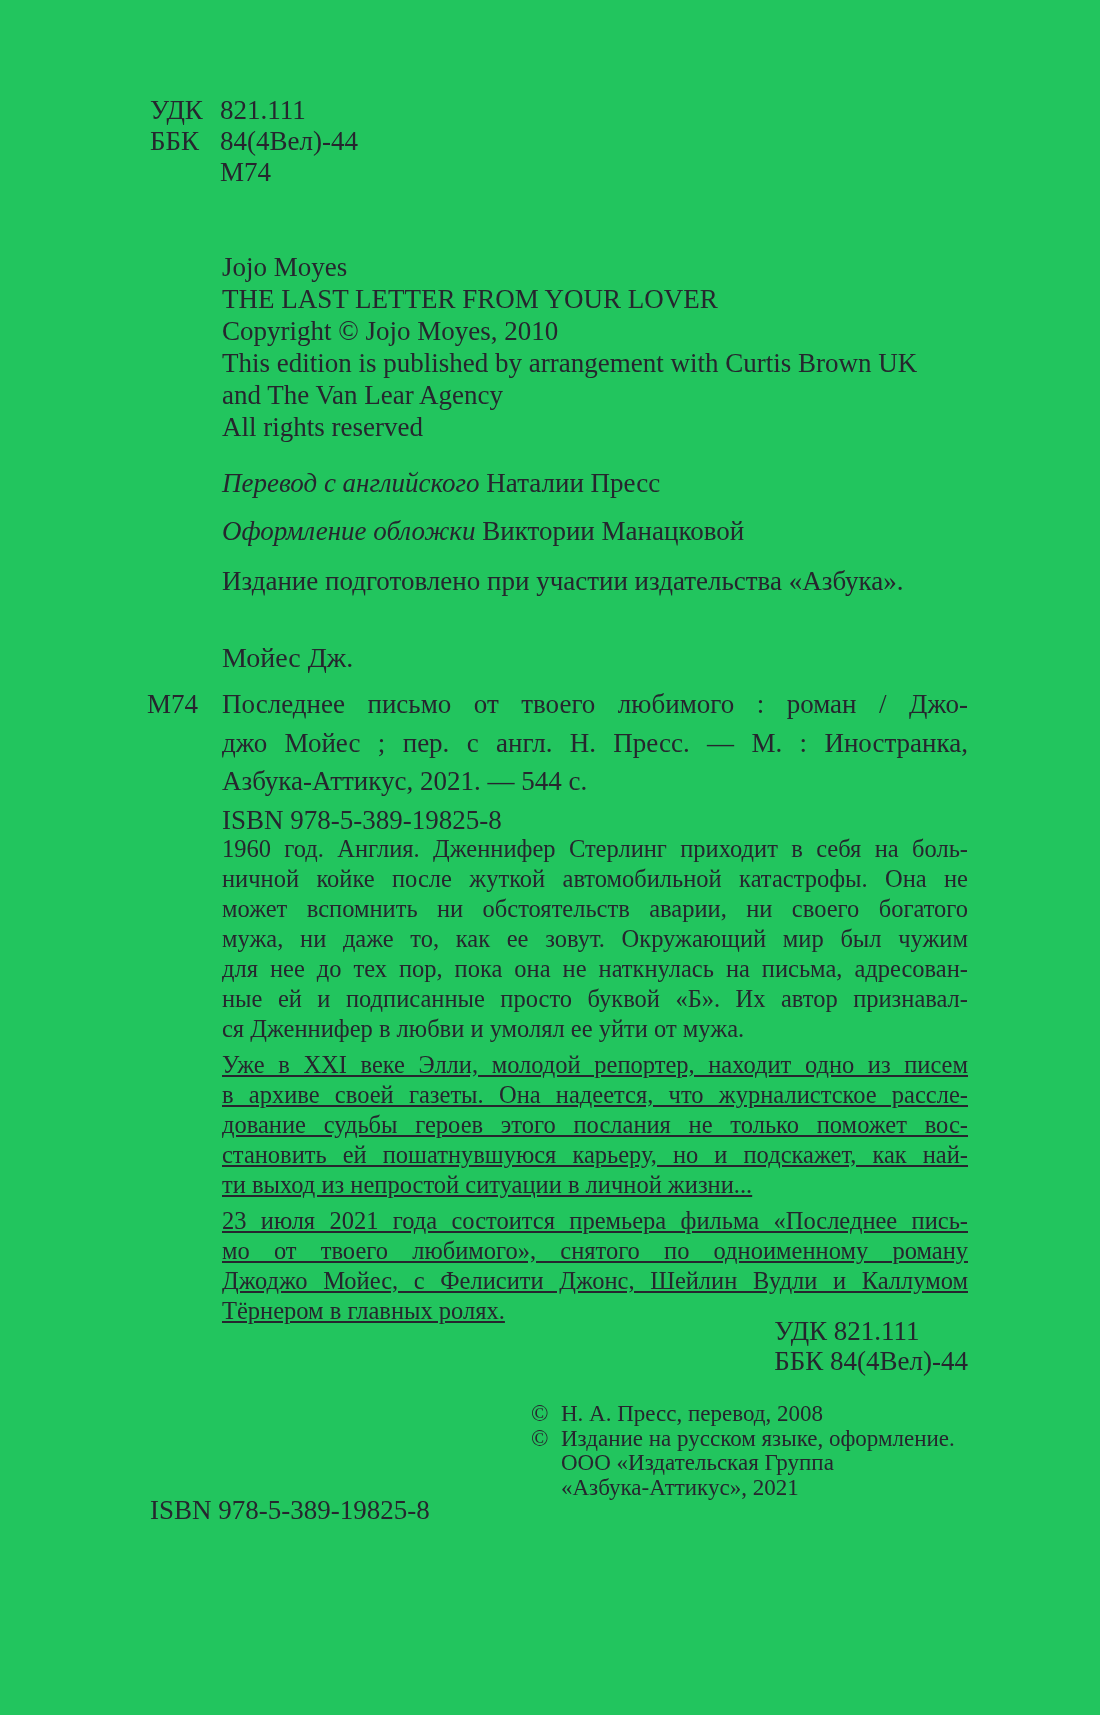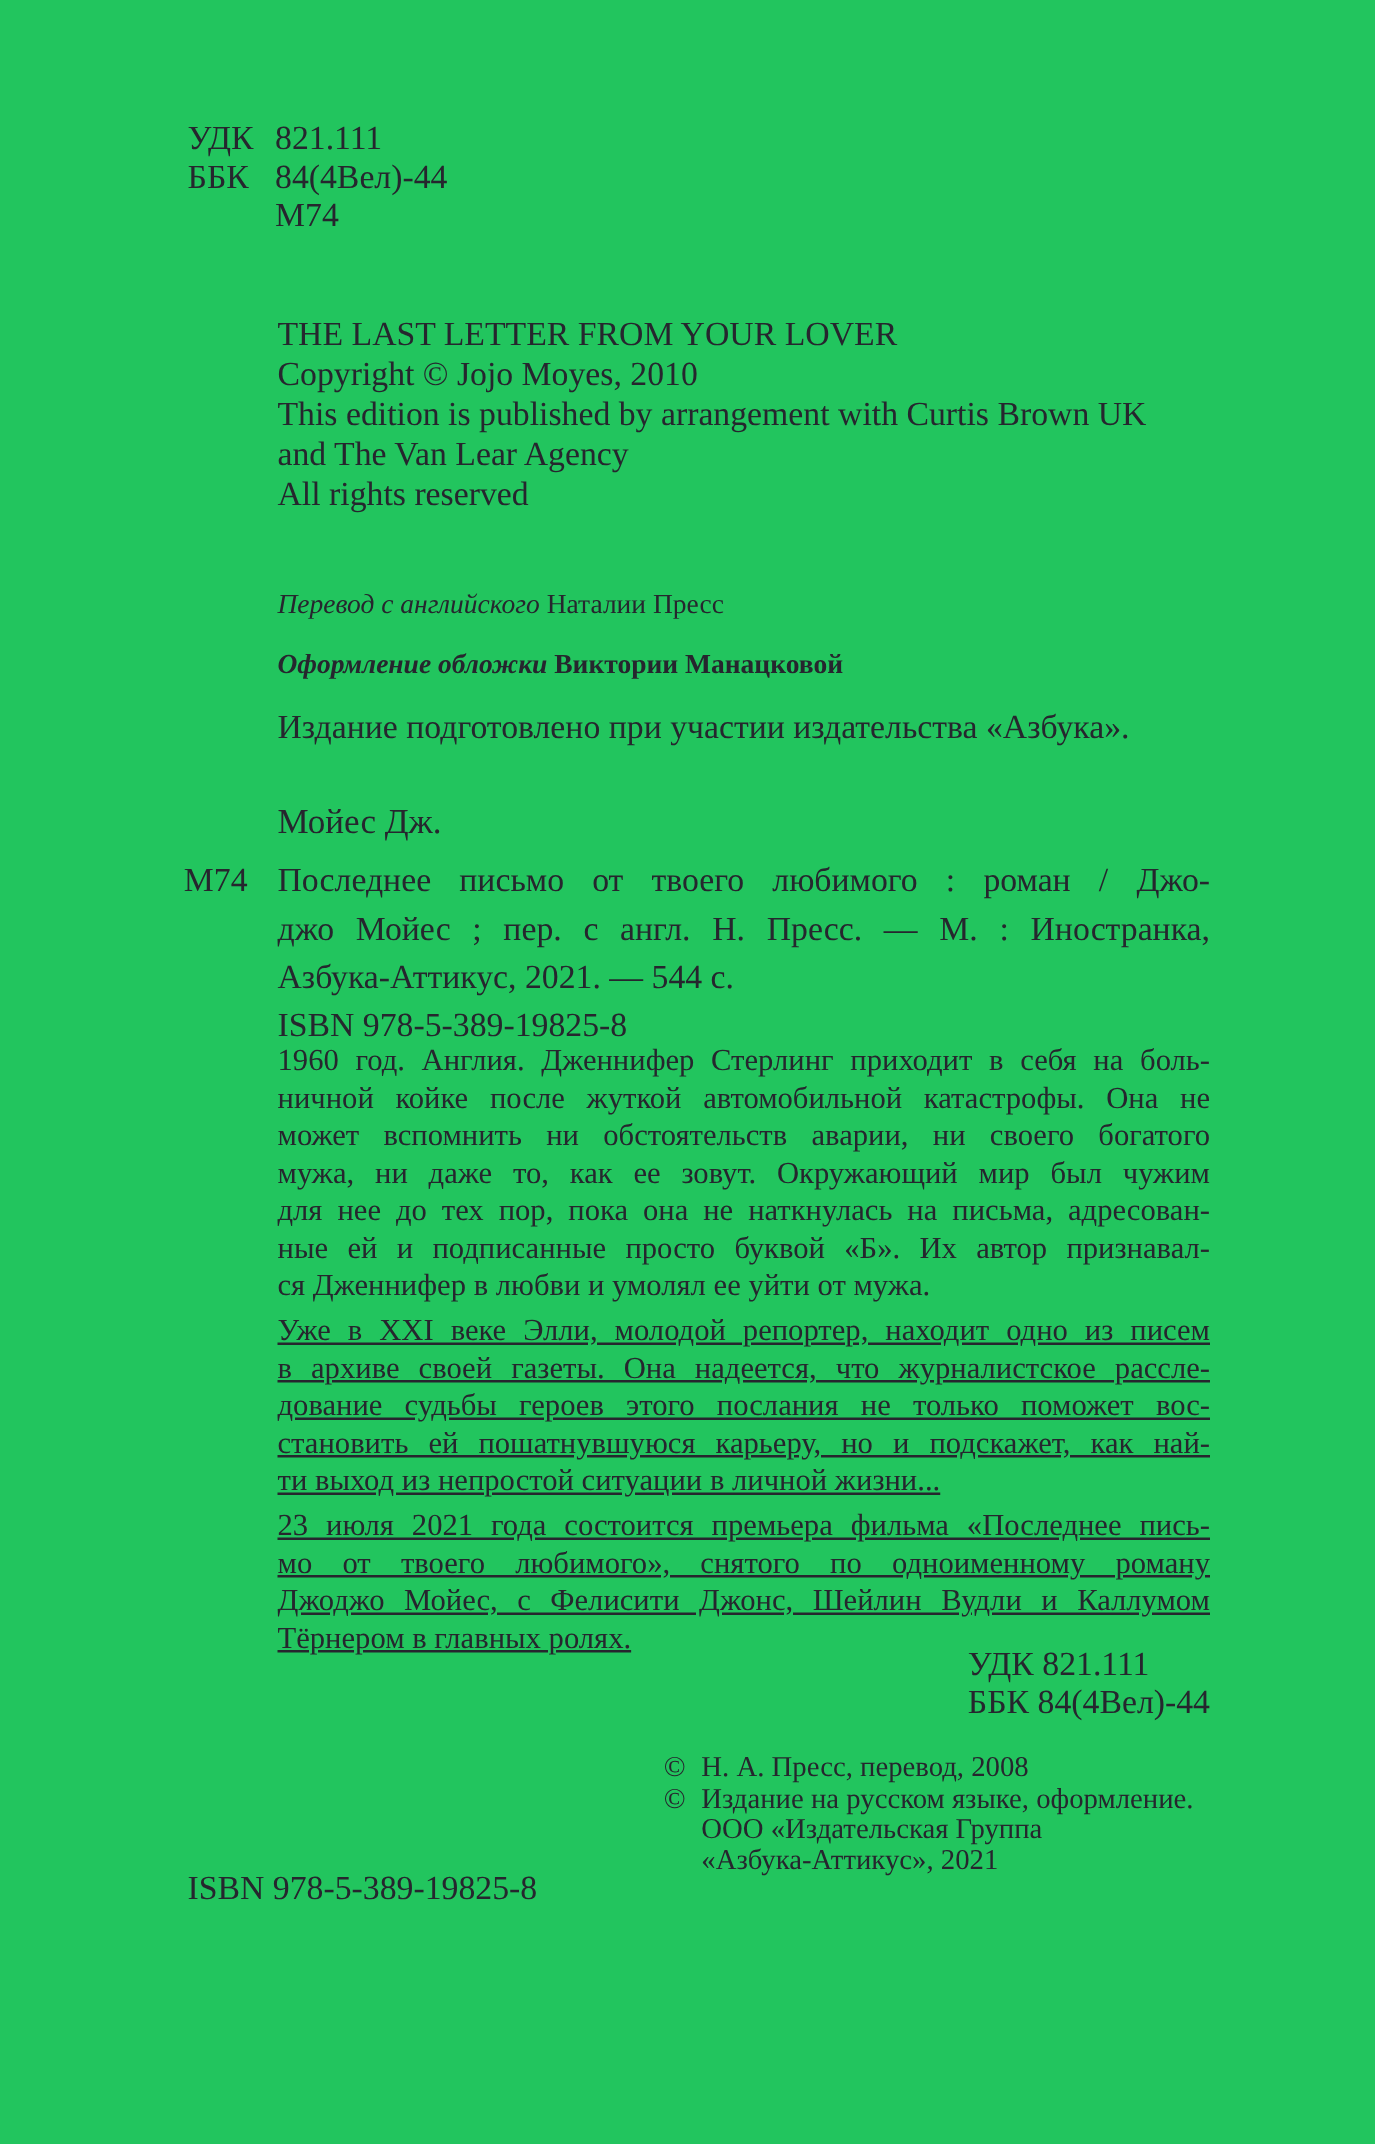--- a/index.html
+++ b/index.html
@@ -18,23 +18,23 @@
   .blk{position:absolute;}
 
   
   #top-codes{left:150px;top:95px;font-size:27px;line-height:31px;}
   .code-row .lbl{display:inline-block;width:70px;}
 
   
   #english-block{left:222px;top:251px;font-size:27px;line-height:32px;white-space:nowrap;}
 
   
-  .credit{left:222px;font-size:22px;line-height:32px;white-space:nowrap;}
+  .credit{left:222px;font-size:27px;line-height:32px;white-space:nowrap;}
   #credit-translation{top:467px;}
-  #credit-cover{top:515px;font-weight:bold;}
+  #credit-cover{top:515px;}
   #edition-note{left:222px;top:565px;font-size:27px;line-height:32px;white-space:nowrap;}
   .role{font-style:italic;}
 
   
   #author-heading{left:222px;top:641px;font-size:28px;line-height:34px;}
   #entry-code{left:147px;top:685px;font-size:27px;line-height:38px;}
   #catalog-lines{left:222px;top:685px;width:746px;font-size:27px;line-height:38.5px;}
 
   
   #annotation{left:222px;top:834px;width:746px;font-size:24.5px;line-height:30px;}
@@ -67,20 +67,21 @@
     </div>
     <div class="code-row">
       <span class="lbl">ББК</span><span>84(4Вел)-44</span>
     </div>
     <div class="code-row">
       <span class="lbl"></span><span>М74</span>
     </div>
   </div>
 
   <div class="blk" id="english-block">
+      <div class="tline">Jojo Moyes</div>
       <div class="tline">THE LAST LETTER FROM YOUR LOVER</div>
       <div class="tline">Copyright © Jojo Moyes, 2010</div>
       <div class="tline">This edition is published by arrangement with Curtis Brown UK</div>
       <div class="tline">and The Van Lear Agency</div>
       <div class="tline">All rights reserved</div>
     </div>
 
   <div class="blk credit" id="credit-translation">
     <span class="role">Перевод с английского</span>
     <span>Наталии Пресс</span>

